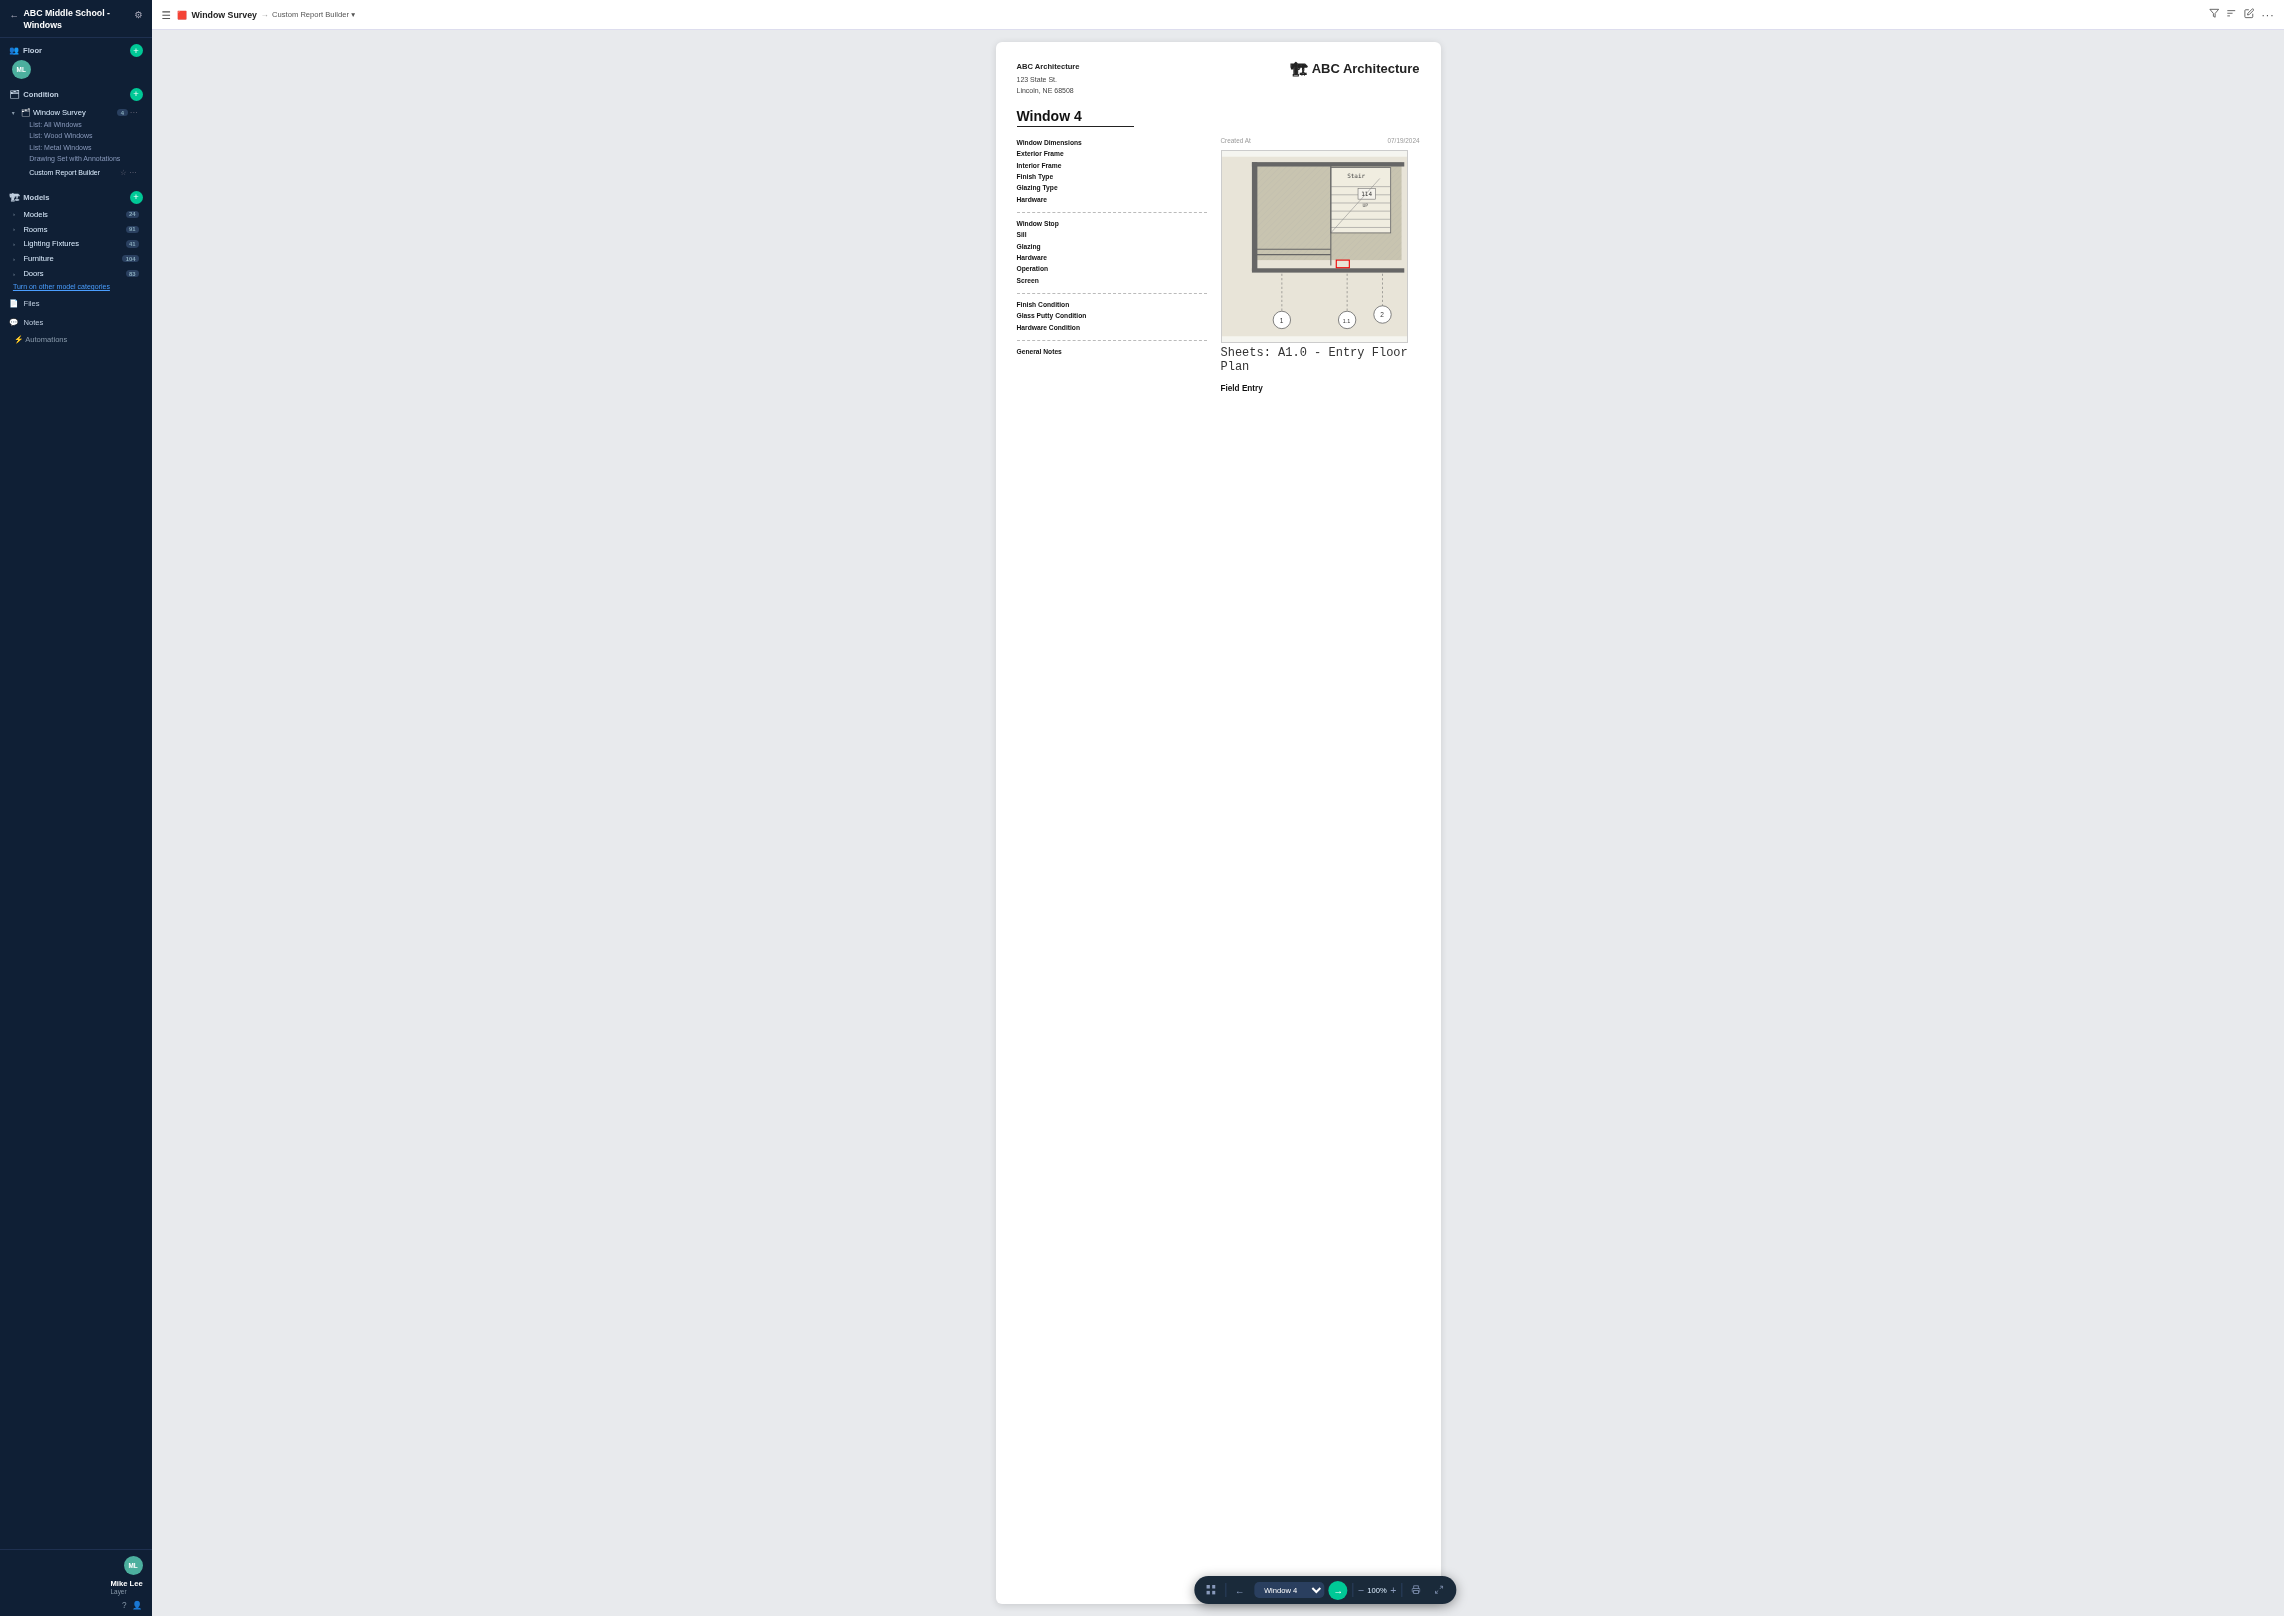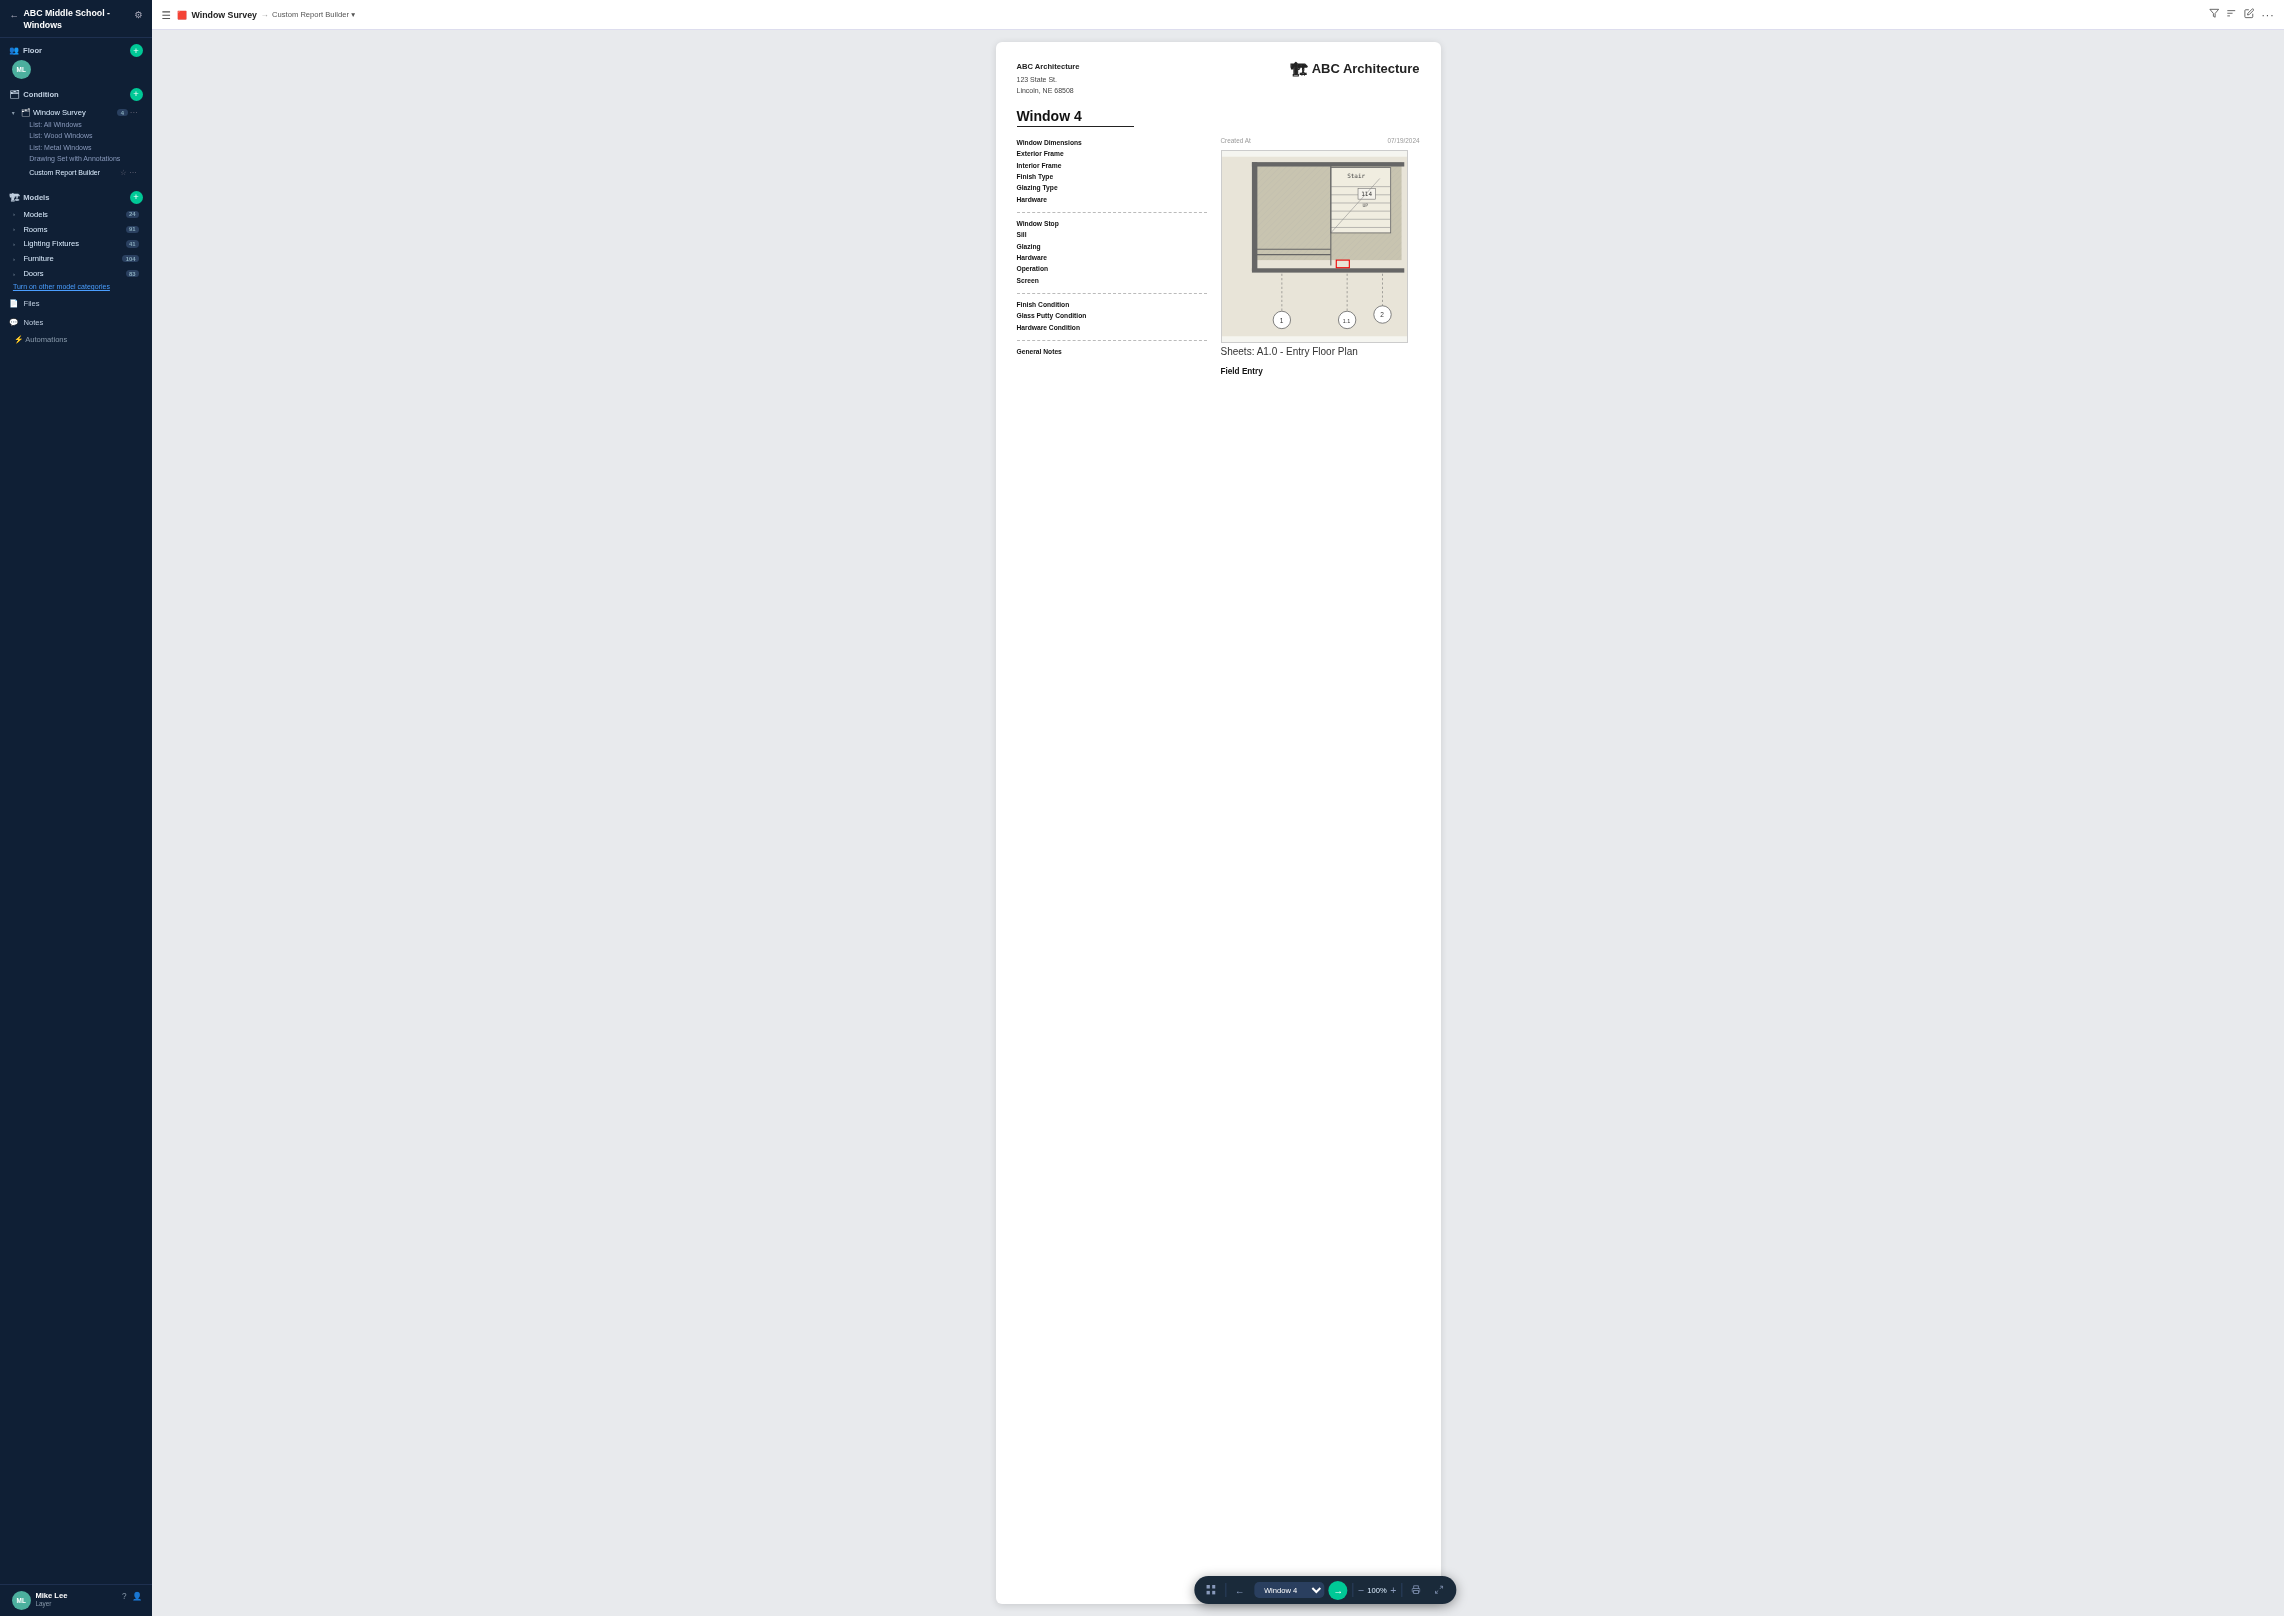--- a/index.html
+++ b/index.html
@@ -111,21 +111,21 @@
     .sidebar-nav-item {
       display: flex; align-items: center; gap: 4.7px;
       padding: 4.7px 9.4px; cursor: pointer; color: #c0cfe0; font-size: 7.6px;
     }
 
     
     .user-bar {
       margin-top: auto;
       border-top: 0.6px solid #1e3050;
       padding: 5.9px 9.4px;
-      display: flex; align-items: flex-start; gap: 4.7px;
+      display: flex; align-items: flex-end; gap: 4.7px; flex-direction: column;
     }
     .user-info { flex: 1; }
     .user-name { font-size: 7.6px; font-weight: 600; color: #fff; }
     .user-role { font-size: 6.4px; color: #8899aa; }
     .user-actions { display: flex; gap: 5.9px; }
     .user-action-btn { color: #8899aa; background: none; border: none; cursor: pointer; font-size: 8.2px; }
 
     
     .automations-stub {
       padding: 3.5px 9.4px 3.5px 14px;
@@ -217,21 +217,21 @@
     .floor-plan {
       border: 0.6px solid #ccc;
       background: #f5f5f0;
       width: 187px;
       height: 193px;
       position: relative;
       overflow: hidden;
     }
     .floor-plan svg { width: 100%; height: 100%; }
 
-    .sheets-label { font-size: 10px; color: #333; margin-top: 3.5px; font-family: Liberation Sans, sans-serif; }
+    .sheets-label { font-size: 12px; color: #333; margin-top: 3.5px; font-family: Liberation Mono, monospace; }
     .field-photos-title { font-size: 8.2px; font-weight: 700; color: #111; margin-top: 9.4px; }
 
     
     .bottom-nav {
       position: fixed;
       bottom: 11.7px;
       left: 50%;
       transform: translateX(20%);
       background: #1a2a3a;
       border-radius: 19px;

